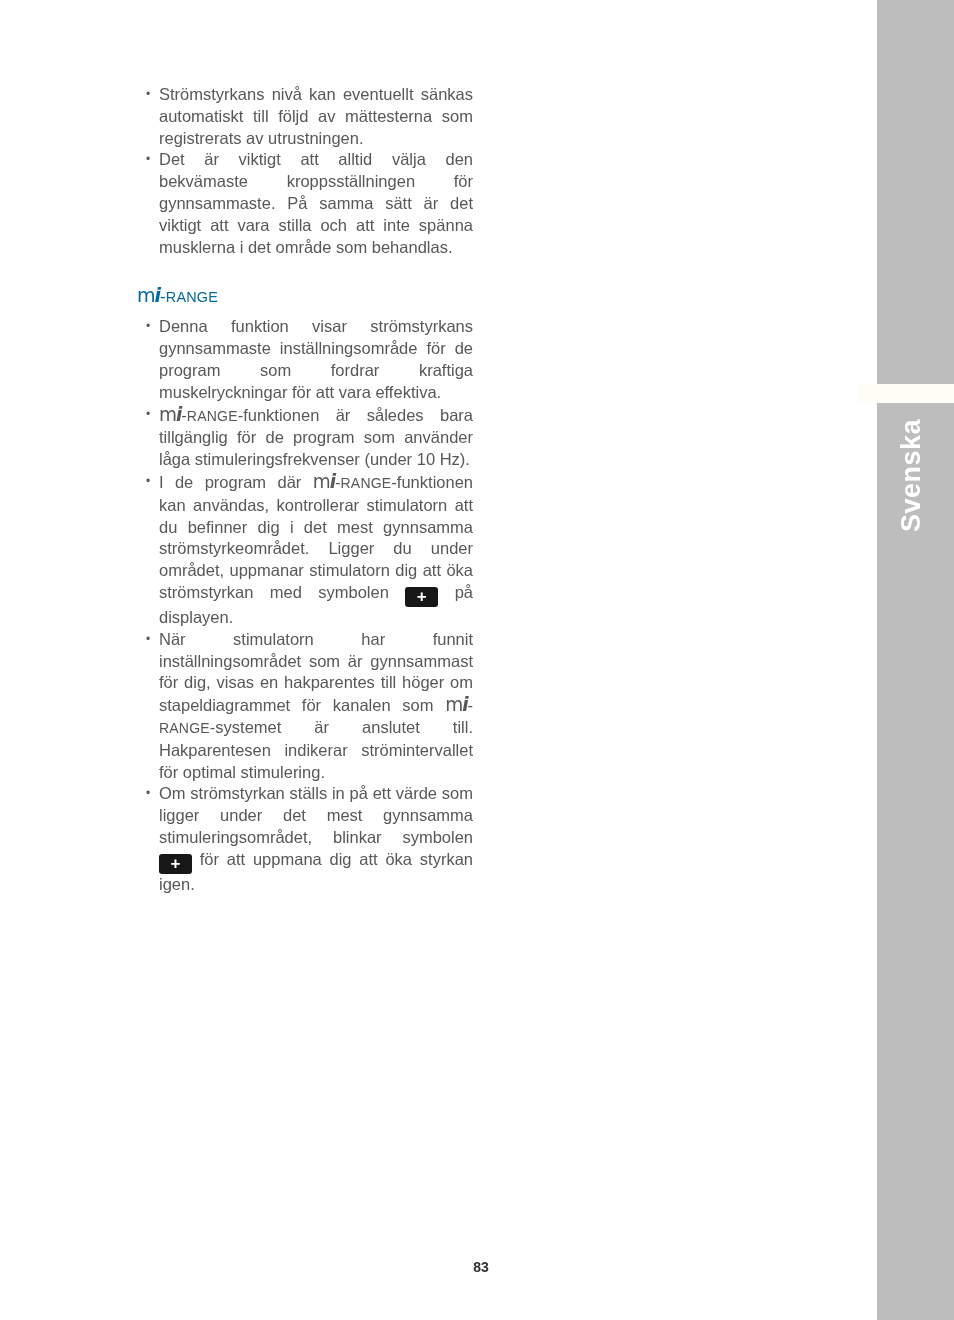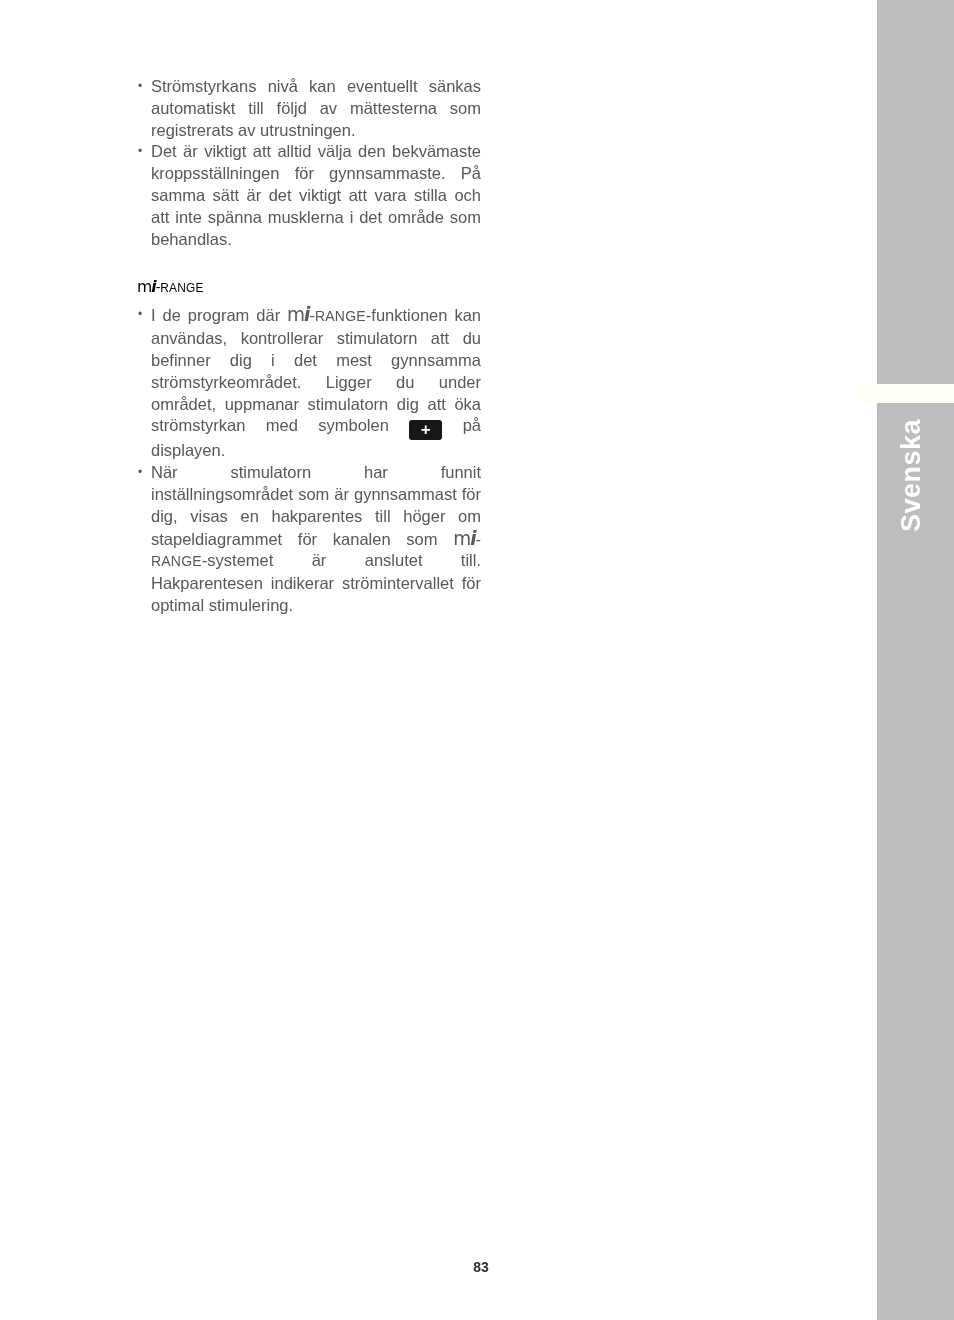--- a/index.html
+++ b/index.html
@@ -21,39 +21,39 @@
     position: absolute;
     left: 137px; top: 76px;
     width: 344px;
     color: #58585a;
     font-size: 16.5px;
     line-height: 21.8px;
     text-align: justify;
   }
   .content ul {
     list-style: none;
-    margin: 0; padding: 0;
+    margin: 8px; padding: 0;
   }
   .content li {
     position: relative;
     padding-left: 14px;
   }
   .content li::before {
     content: "\2022";
     position: absolute;
     left: 1px; top: 0;
     font-size: 12px;
     line-height: 21.8px;
   }
 
   .section-heading {
     margin: 26px 0 5px 0;
-    font-size: 14px;
+    font-size: 17px;
     line-height: 22px;
-    color: #000000;
+    color: #0369a1;
     text-align: left;
   }
 
   
   .mi-logo {
     font-family: "DejaVu Sans", sans-serif;
     font-size: 1.12em;
     letter-spacing: -1px;
     display: inline-block;
     transform: scaleY(1.05);
@@ -133,22 +133,25 @@
   <div class="content">
 
     <ul>
       <li>Strömstyrkans nivå kan eventuellt sänkas automatiskt till följd av mättesterna som registrerats av utrustningen.</li>
       <li>Det är viktigt att alltid välja den bekvämaste kroppsställningen för gynnsammaste. På samma sätt är det viktigt att vara stilla och att inte spänna musklerna i det område som behandlas.</li>
     </ul>
 
     <div class="section-heading"><span class="mi-logo">m<span class="mi-i">i</span></span>-<span class="sc">RANGE</span></div>
 
     <ul>
+      <li>Denna funktion visar strömstyrkans gynnsammaste inställningsområde för de program som fordrar kraftiga muskelryckningar för att vara effektiva.</li>
+      <li><span class="mi-logo">m<span class="mi-i">i</span></span>-<span class="sc">RANGE</span>-funktionen är således bara tillgänglig för de program som använder låga stimuleringsfrekvenser (under 10 Hz).</li>
       <li>I de program där <span class="mi-logo">m<span class="mi-i">i</span></span>-<span class="sc">RANGE</span>-funktionen kan användas, kontrollerar stimulatorn att du befinner dig i det mest gynnsamma strömstyrkeområdet. Ligger du under området, uppmanar stimulatorn dig att öka strömstyrkan med symbolen <span class="plus-btn">+</span> på displayen.</li>
       <li>När stimulatorn har funnit inställningsområdet som är gynnsammast för dig, visas en hakparentes till höger om stapeldiagrammet för kanalen som <span class="mi-logo">m<span class="mi-i">i</span></span>-<span class="sc">RANGE</span>-systemet är anslutet till. Hakparentesen indikerar strömintervallet för optimal stimulering.</li>
+      <li>Om strömstyrkan ställs in på ett värde som ligger under det mest gynnsamma stimuleringsområdet, blinkar symbolen <span class="plus-btn">+</span> för att uppmana dig att öka styrkan igen.</li>
     </ul>
 
   </div>
 
   <div class="sidebar-tab-top"></div>
   <div class="sidebar-tab-gap"></div>
   <div class="sidebar-tab-main">
     <span class="v-label">Svenska</span>
   </div>
 

